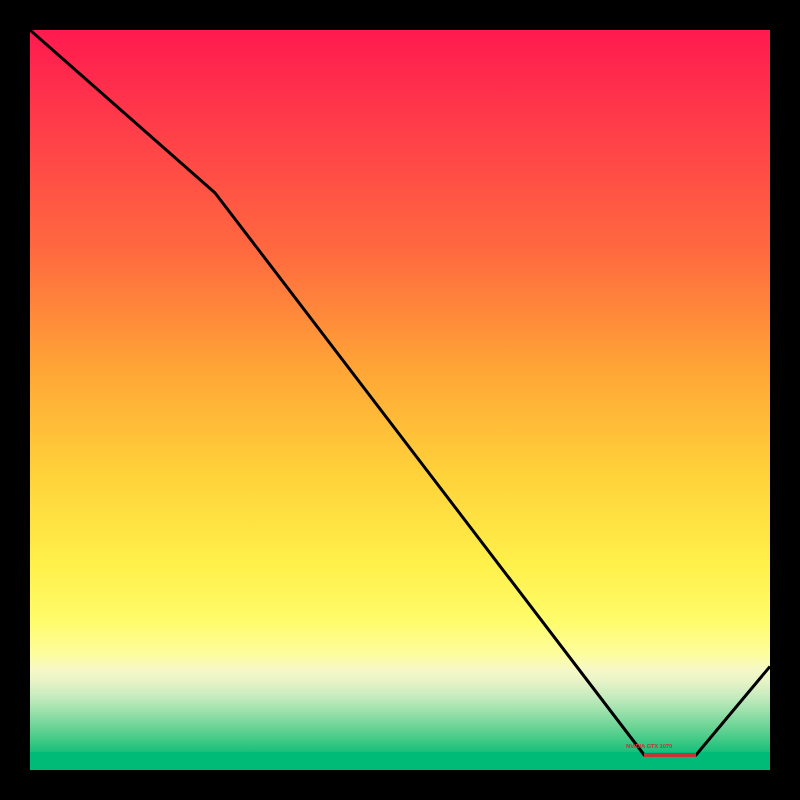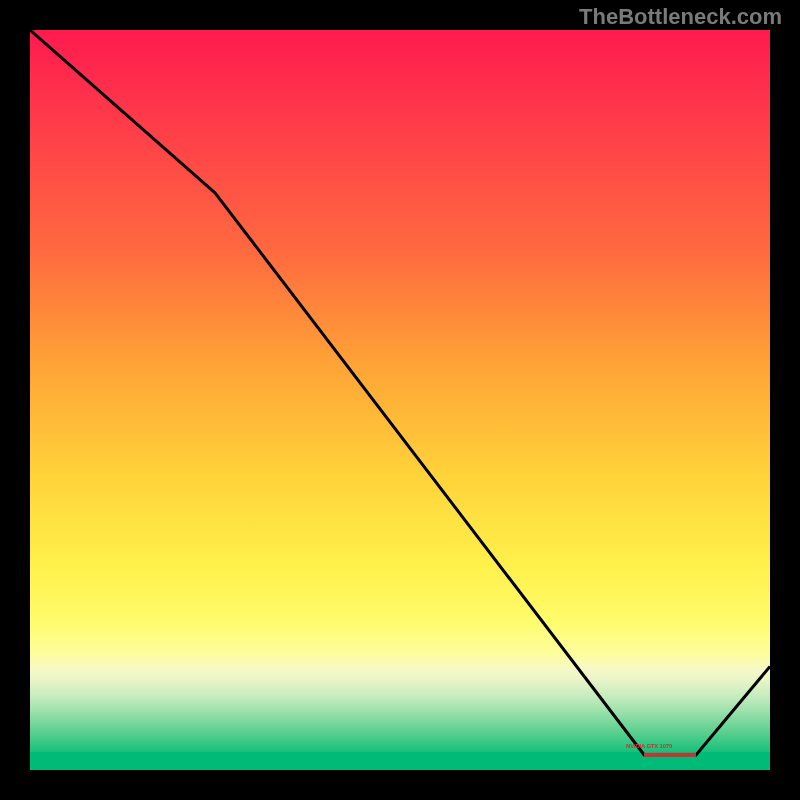--- a/index.html
+++ b/index.html
@@ -87,21 +87,20 @@
     letter-spacing: -0.2px;
     z-index: 4;
     white-space: nowrap;
   }
 </style>
 </head>
 <body>
 
 <div class="outer">
 
-  <div class="watermark">TheBottleneck.com</div>
 
   <div class="plot-frame">
 
     <div class="heat">
       <div class="heat-grad"></div>
     </div>
 
     <svg class="svg-overlay" viewBox="0 0 740 740" preserveAspectRatio="none">
 
       <rect x="0" y="722" width="740" height="18" fill="#00bb78"></rect>

